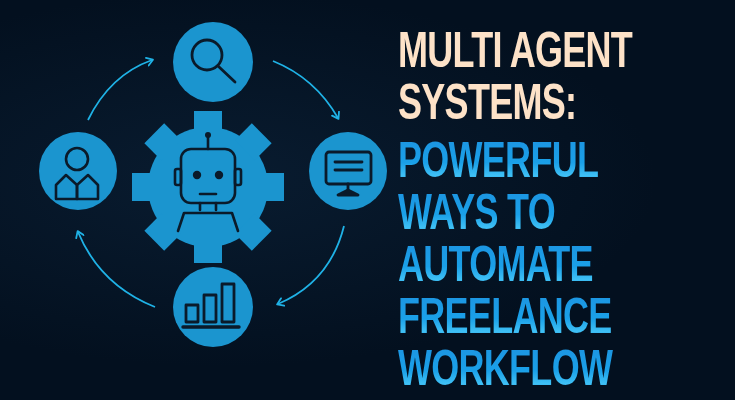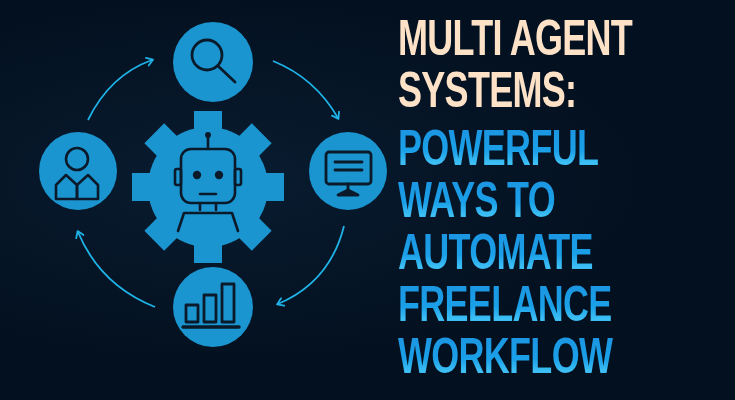--- a/index.html
+++ b/index.html
@@ -12,21 +12,21 @@
   .bg {
     position: absolute; inset: 0;
     background:
       radial-gradient(ellipse at 30% 45%, rgba(20,50,80,0.35) 0%, rgba(3,16,31,0) 60%),
       #03101f;
   }
   .diagram {
     position: absolute; left: 0; top: 0; width: 400px; height: 400px;
   }
   .title {
-    position: absolute; left: 398px; top: 12px; width: 337px;
+    position: absolute; left: 398px; top: 24px; width: 337px;
   }
   .line {
     display: block;
     font-family: "Liberation Sans", sans-serif;
     font-weight: bold;
     font-size: 50px;
     line-height: 52px;
     letter-spacing: -1px;
     transform: scaleX(0.72);
     transform-origin: left center;

